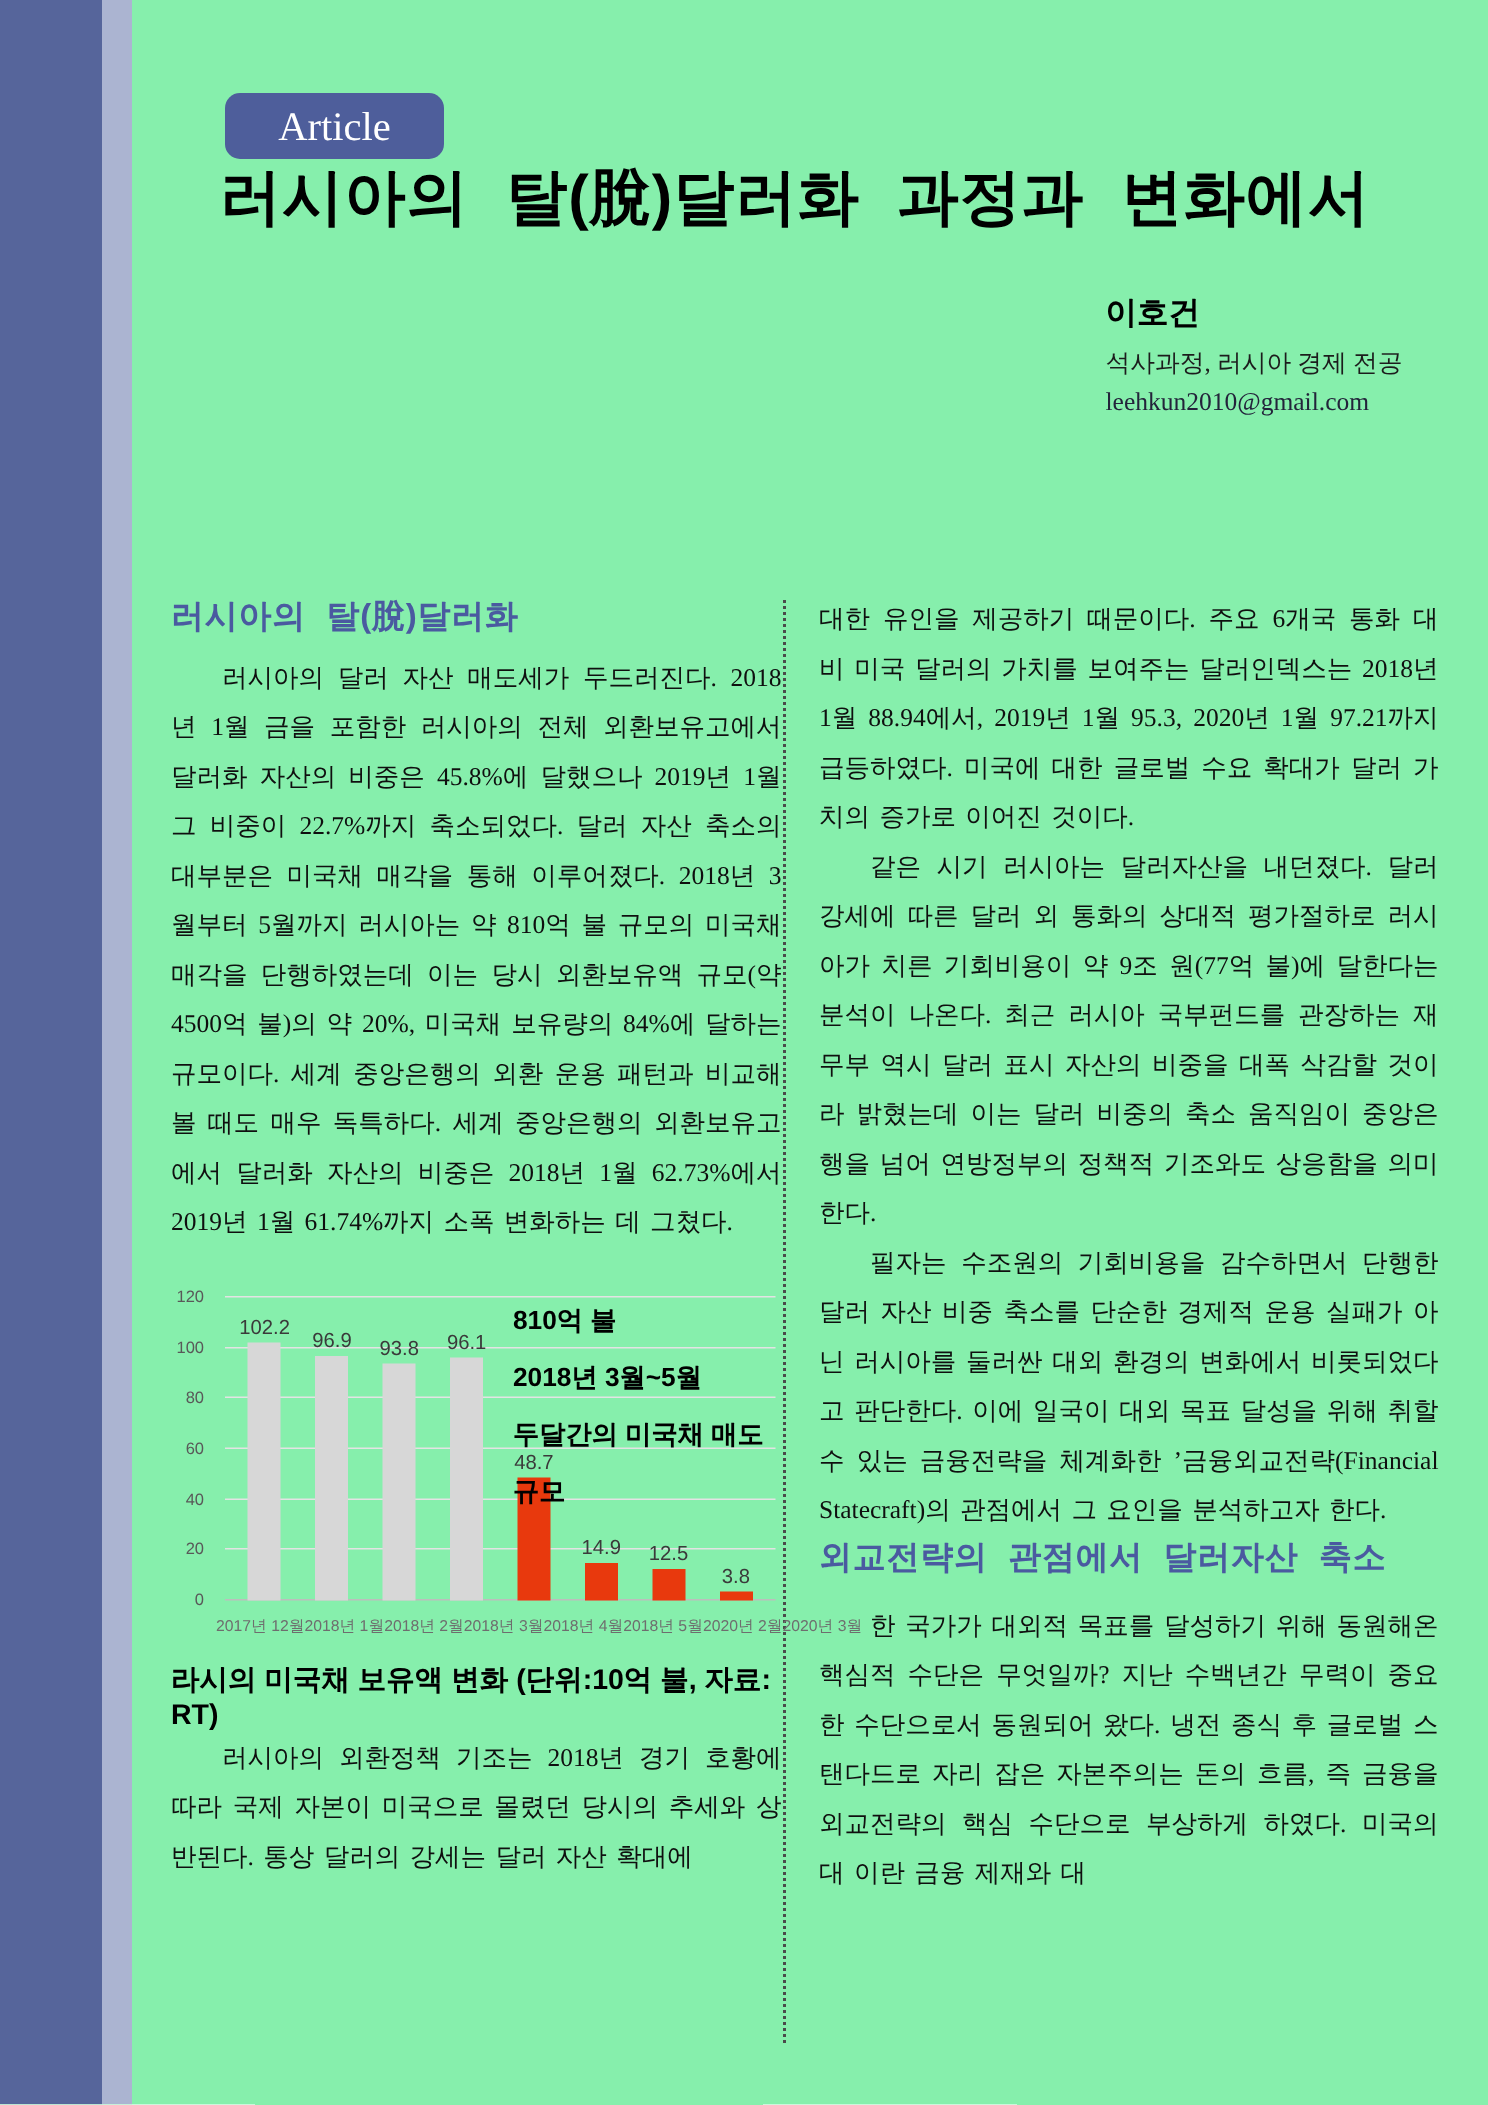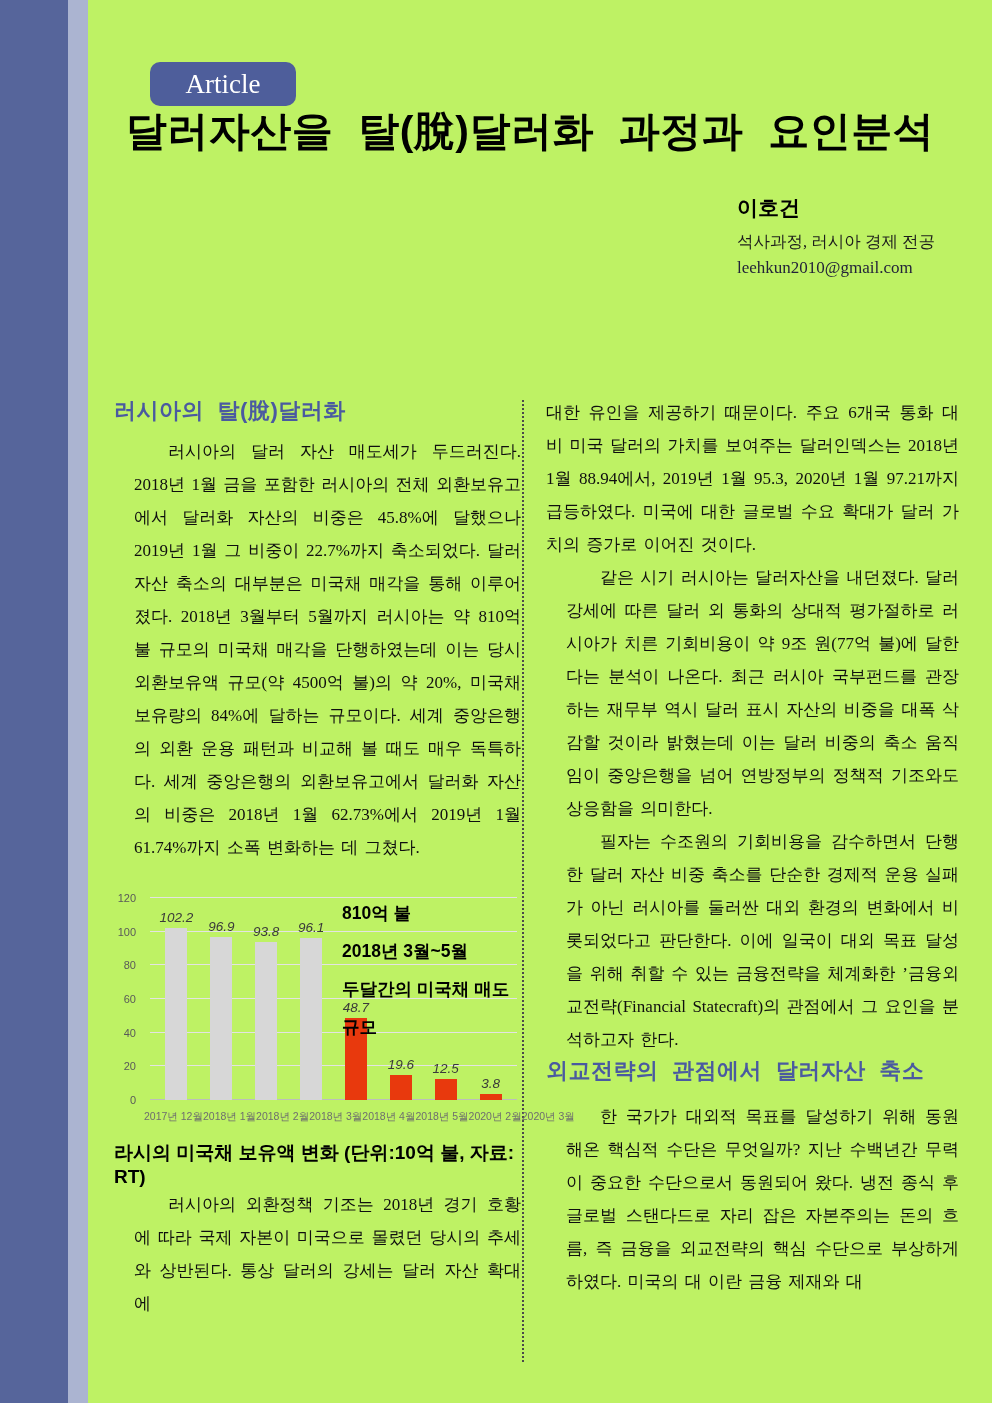--- a/index.html
+++ b/index.html
@@ -1,18 +1,18 @@
 <!DOCTYPE html>
 <html lang="ko"><head>
 <meta charset="utf-8">
 <title>Article</title>
 <style>
   html,body{margin:0;padding:0;background:#ffffff;}
   .page{
-    position:relative;width:992px;height:1403px;background:#bef264;overflow:hidden;
+    position:relative;width:992px;height:1403px;background:#86efac;overflow:hidden;
     font-family:"Liberation Serif","DejaVu Serif",serif;color:#0f0f0f;
   }
   
   .sidebar-dark{position:absolute;left:0;top:0;width:68px;height:1403px;background:#56659B;}
   .sidebar-light{position:absolute;left:68px;top:0;width:20px;height:1403px;background:#ABB4D1;}
 
   
   .badge{
     position:absolute;left:150px;top:62px;width:146px;height:44px;line-height:44px;
     background:#4E5E9B;color:#ffffff;text-align:center;font-size:27px;border-radius:10px;
@@ -34,27 +34,27 @@
   .col-left{left:114px;width:407px;}
   .col-right{left:546px;width:413px;}
   h2.sec{
     font-family:"Liberation Sans","DejaVu Sans",sans-serif;font-size:22px;line-height:30px;
     font-weight:800;color:#4A5AA0;margin:0 0 9px 0;word-spacing:7px;letter-spacing:0.5px;
   }
   h2.sec2{margin-bottom:14px;}
   p.body{
     font-size:17px;line-height:33px;text-align:justify;margin:0;color:#0f0f0f;word-spacing:2px;
   }
-  p.indent{text-indent:34px;margin-left:20px;}
+  p.indent{text-indent:34px;}
 
   
   .chart-wrap{position:relative;height:236px;margin-top:26px;font-family:"Liberation Sans","DejaVu Sans",sans-serif;}
   .y-labels{position:absolute;left:0;top:8px;bottom:26px;width:26px;}
   .ytick{position:absolute;right:4px;transform:translateY(50%);font-size:11px;color:#595959;}
-  .plot{position:absolute;left:36px;right:4px;top:8px;bottom:26px;font-style:italic;}
+  .plot{position:absolute;left:36px;right:4px;top:8px;bottom:26px;}
   .gridline{position:absolute;left:0;right:0;height:1px;background:#e3e3e3;}
   .gridline.baseline{background:#bdbdbd;}
   .bars{position:absolute;left:0;right:0;top:0;bottom:0;display:flex;align-items:flex-end;justify-content:space-between;padding:0 4px;}
   .bar-slot{flex:1;display:flex;flex-direction:column;align-items:center;justify-content:flex-end;height:100%;}
   .bar-value{font-size:13.5px;color:#3a3a3a;margin-bottom:3px;}
   .bar{width:22px;}
   .x-labels{position:absolute;left:30px;right:0;bottom:2px;display:flex;justify-content:space-between;}
   .xtick{font-size:10.5px;color:#6e6e6e;white-space:nowrap;flex:1;text-align:center;}
   .annotation{position:absolute;left:228px;top:4px;font-weight:700;font-size:17.5px;line-height:38px;color:#000;}
   .caption{
@@ -64,21 +64,21 @@
   .after-chart{margin-top:28px;}
 </style>
 </head>
 <body>
 
 <div class="page">
   <div class="sidebar-dark"></div>
   <div class="sidebar-light"></div>
 
   <div class="badge">Article</div>
-  <h1 class="title">달러자산을 탈(脫)달러화 과정과 요인분석</h1>
+  <h1 class="title">러시아의 탈(脫)달러화 과정과 변화에서</h1>
 
   <div class="author">
     <div class="author-name">이호건</div>
     <div class="author-affil">석사과정, 러시아 경제 전공</div>
     <div class="author-email">leehkun2010@gmail.com</div>
   </div>
 
   <div class="divider"></div>
 
   <div class="col col-left">
@@ -120,21 +120,21 @@
             </div>
             <div class="bar-slot">
               <div class="bar-value">96.1</div>
               <div class="bar" style="height: 80.0833%; background: rgb(215, 215, 215);"></div>
             </div>
             <div class="bar-slot">
               <div class="bar-value">48.7</div>
               <div class="bar" style="height: 40.5833%; background: rgb(232, 57, 13);"></div>
             </div>
             <div class="bar-slot">
-              <div class="bar-value">19.6</div>
+              <div class="bar-value">14.9</div>
               <div class="bar" style="height: 12.4167%; background: rgb(232, 57, 13);"></div>
             </div>
             <div class="bar-slot">
               <div class="bar-value">12.5</div>
               <div class="bar" style="height: 10.4167%; background: rgb(232, 57, 13);"></div>
             </div>
             <div class="bar-slot">
               <div class="bar-value">3.8</div>
               <div class="bar" style="height: 3.16667%; background: rgb(232, 57, 13);"></div>
             </div>

